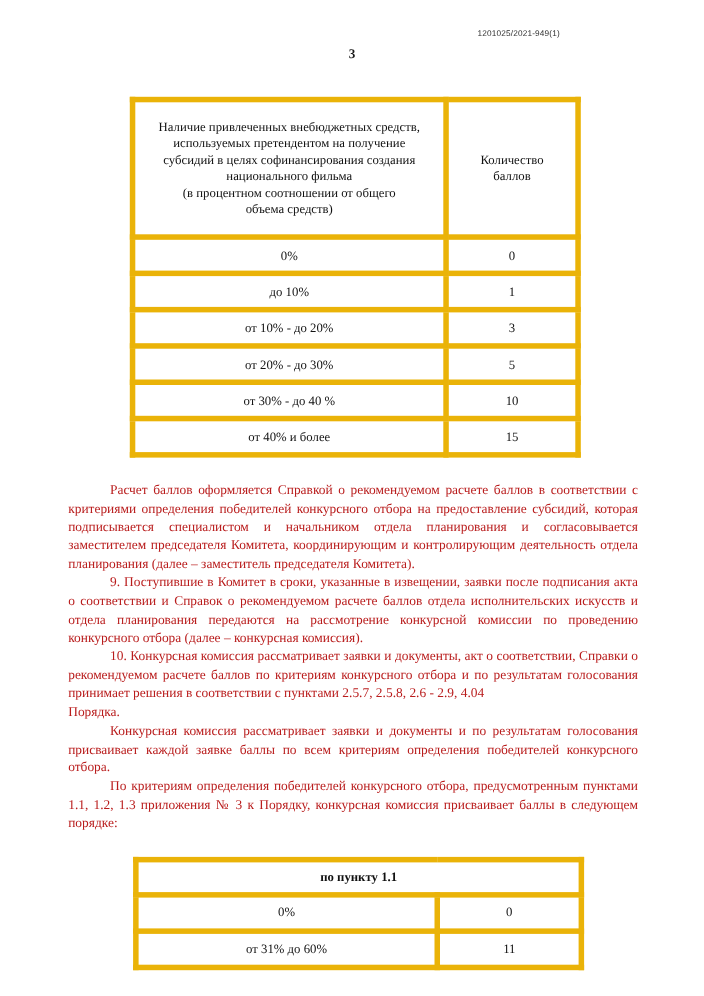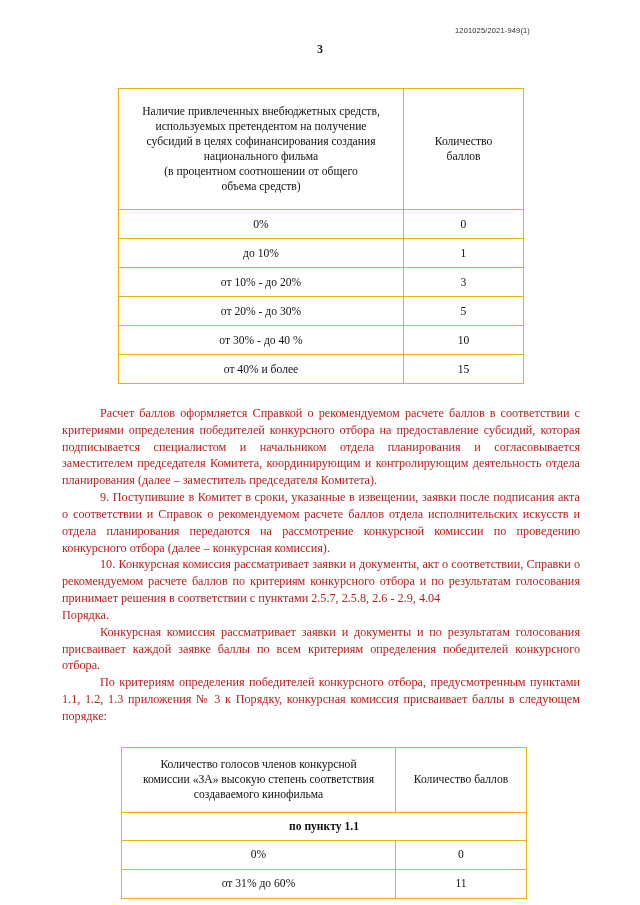--- a/index.html
+++ b/index.html
@@ -28,21 +28,20 @@
   
   .doc-stamp {
     position: absolute;
     top: 26px;
     left: 434px;
     font-family: "Liberation Sans", "DejaVu Sans", sans-serif;
     font-size: 7.5px;
     letter-spacing: 0.15px;
     color: #2e2e2e;
     white-space: nowrap;
-    margin-left: 21px;
   }
 
   .page-number {
     position: absolute;
     top: 42px;
     left: 0;
     width: 640px;
     text-align: center;
     font-size: 12px;
     font-weight: bold;
@@ -58,21 +57,21 @@
   }
 
   
   table.grid {
     border-collapse: collapse;
     table-layout: fixed;
     font-size: 11.6px;
     color: #111111;
   }
   table.grid td {
-    border: 1px solid #eab308;
+    border: 5px solid #eab308;
     padding: 0;
     vertical-align: middle;
     text-align: center;
   }
 
   #table-criteria-funding {
     width: 405px;
     margin: 0 0 0 56px;
   }
   #table-criteria-funding col.c-label { width: 285px; }
@@ -209,28 +208,20 @@
     <p class="body-text indent">По критериям определения победителей конкурсного отбора, предусмотренным пунктами 1.1, 1.2, 1.3 приложения № 3 к Порядку, конкурсная комиссия присваивает баллы в следующем порядке:</p>
 
     <div class="spacer-before-table2"></div>
 
     <table class="grid" id="table-criteria-votes">
       <colgroup>
         <col class="c-label">
           <col class="c-score">
       </colgroup>
       <tbody>
-        <tr>
-          <td class="head-label">
-            <span class="nowrap-line">Количество голосов членов конкурсной</span>
-            <span class="nowrap-line">комиссии «ЗА» высокую степень соответствия</span>
-            <span class="nowrap-line">создаваемого кинофильма</span>
-          </td>
-          <td class="head-score">Количество баллов</td>
-        </tr>
 
         <tr>
           <td class="span-row" colspan="2">по пункту 1.1</td>
         </tr>
 
         <tr>
           <td class="cell">0%</td>
           <td class="cell">0</td>
         </tr>
         <tr>

